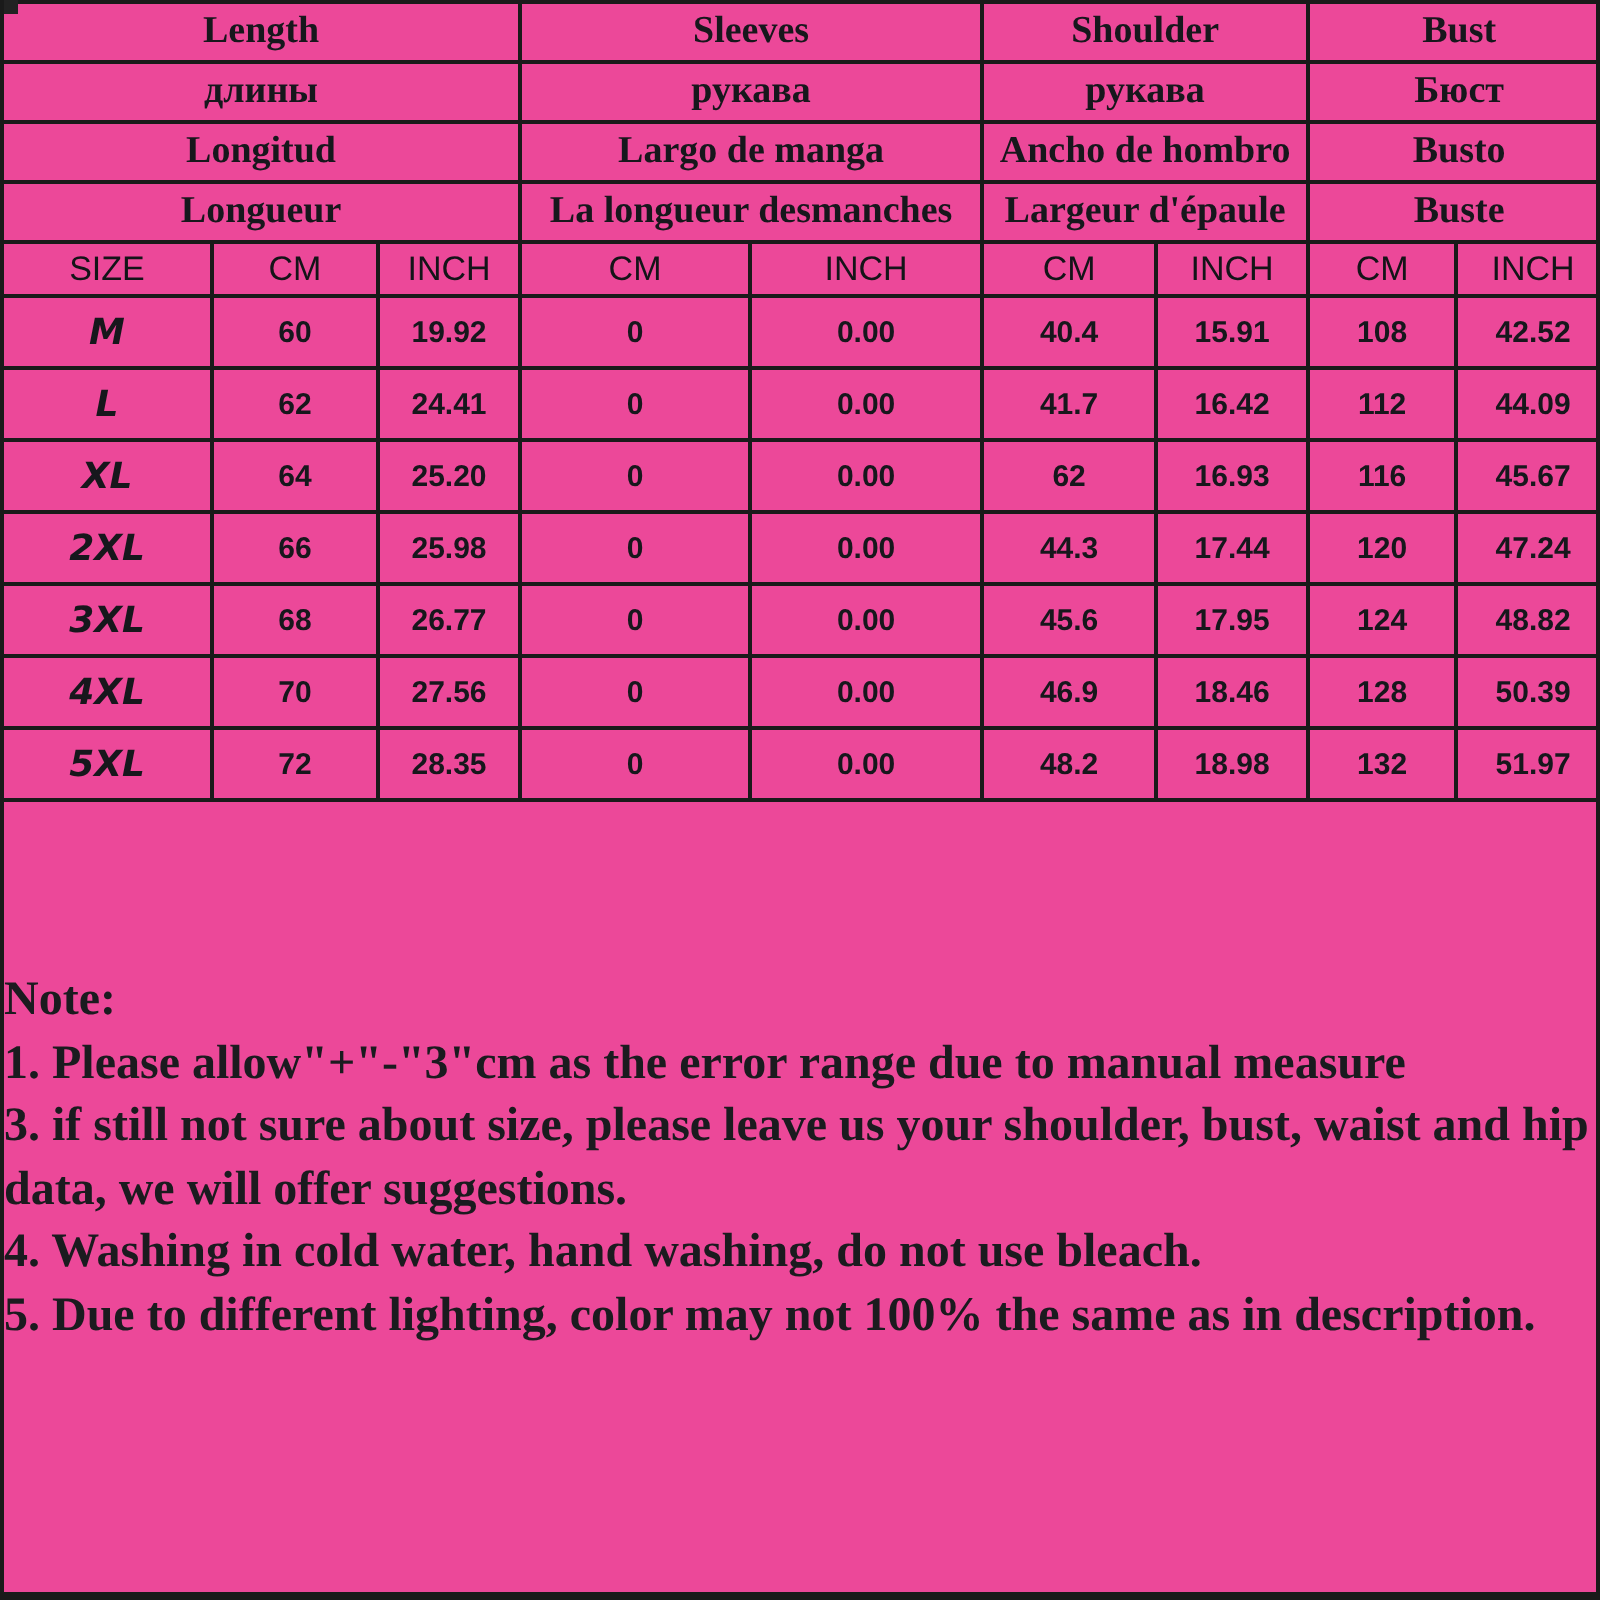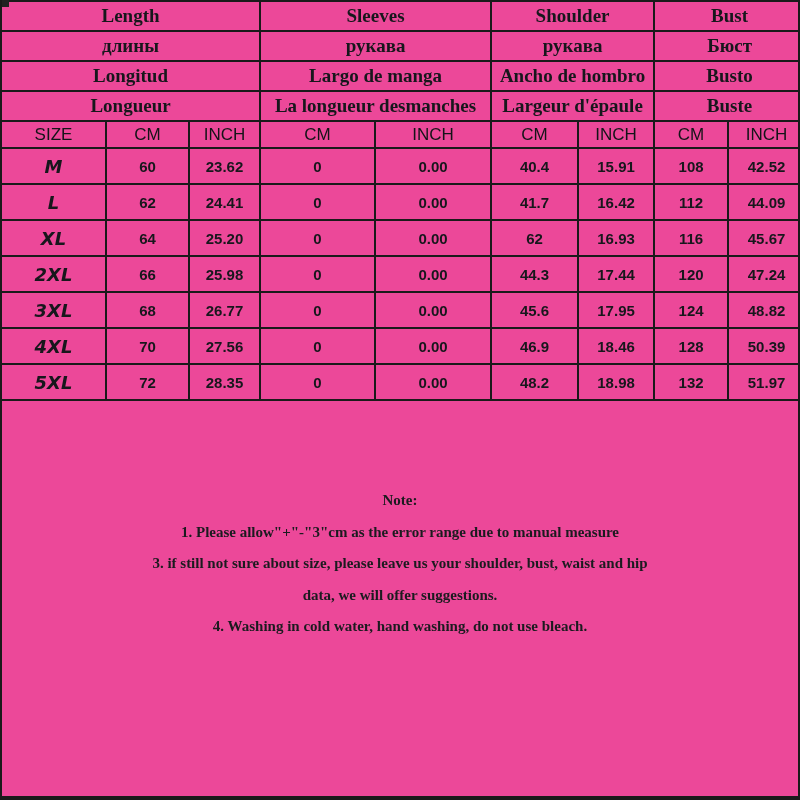--- a/index.html
+++ b/index.html
@@ -59,24 +59,23 @@
   }
   tr.data-row td.size-cell {
     font-family: "DejaVu Sans", sans-serif;
     font-style: italic;
     font-weight: 600;
     font-size: 18px;
   }
 
   .note-block {
     margin-top: 84px;
-    text-align: center;
     font-family: "Liberation Serif", serif;
     font-weight: 600;
-    font-size: 15px;
+    font-size: 24px;
     color: #1b1b1f;
     line-height: 31.5px;
   }
   .note-line { white-space: nowrap; }
 </style>
 </head>
 <body>
 
 <div class="sheet">
   <div class="corner-mark"></div>
@@ -128,21 +127,21 @@
       <td>INCH</td>
       <td>CM</td>
       <td>INCH</td>
       <td>CM</td>
       <td>INCH</td>
     </tr>
 
     <tr class="data-row">
       <td class="size-cell">M</td>
       <td>60</td>
-      <td>23.62</td>
+      <td>19.92</td>
       <td>0</td>
       <td>0.00</td>
       <td>40.4</td>
       <td>15.91</td>
       <td>108</td>
       <td>42.52</td>
     </tr>
     <tr class="data-row">
       <td class="size-cell">L</td>
       <td>62</td>
@@ -211,14 +210,15 @@
     </tr>
   </tbody>
     </table>
 
   <div class="note-block">
     <div class="note-line">Note:</div>
     <div class="note-line">1. Please allow"+"-"3"cm as the error range due to manual measure</div>
     <div class="note-line">3. if still not sure about size, please leave us your shoulder, bust, waist and hip</div>
     <div class="note-line">data, we will offer suggestions.</div>
     <div class="note-line">4. Washing in cold water, hand washing, do not use bleach.</div>
+    <div class="note-line">5. Due to different lighting, color may not 100% the same as in description.</div>
   </div>
 </div>
 
 </body></html>

